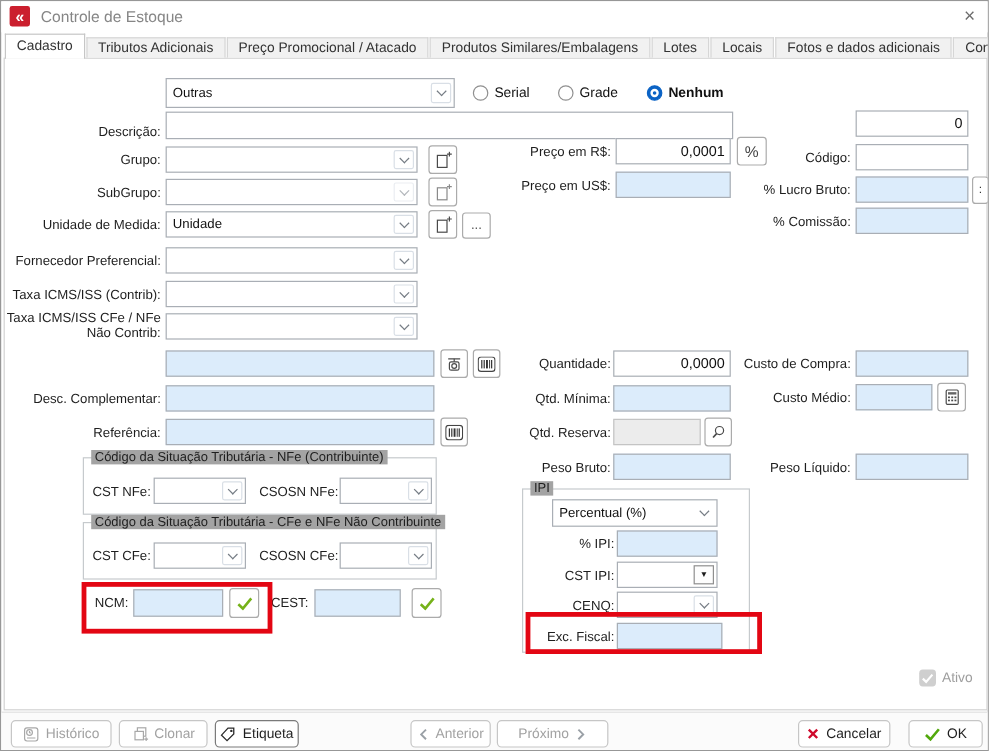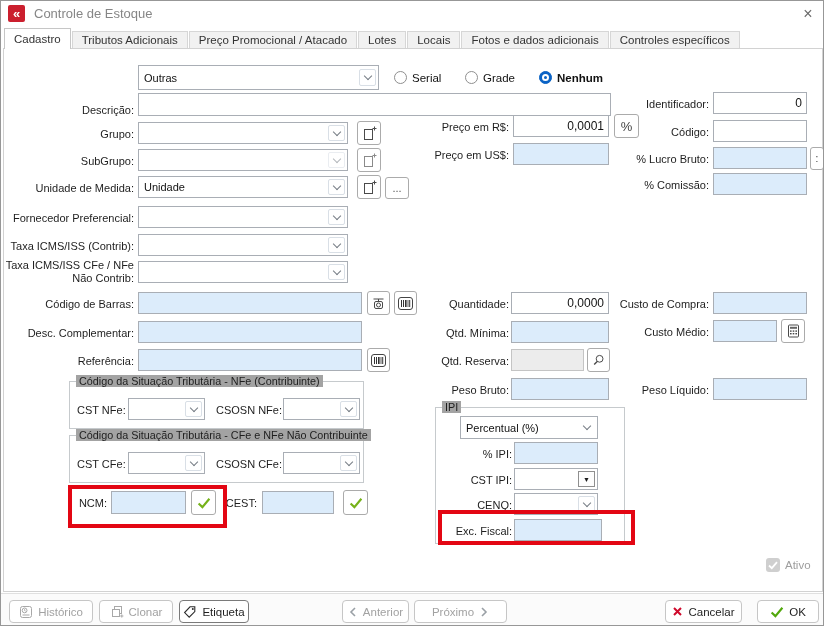--- a/index.html
+++ b/index.html
@@ -84,40 +84,40 @@
     <div class="wtitle">Controle de Estoque</div>
     <div class="closebtn">×</div>
   </div>
 
   <div class="page"></div>
 
   <div class="tabs">
     <div class="tab active">Cadastro</div>
     <div class="tab">Tributos Adicionais</div>
     <div class="tab">Preço Promocional / Atacado</div>
+    <div class="tab">Produtos Similares/Embalagens</div>
     <div class="tab">Lotes</div>
     <div class="tab">Locais</div>
     <div class="tab">Fotos e dados adicionais</div>
     <div class="tab">Controles específicos</div>
   </div>
 
   <div class="sel" style="left:137px;top:64px;width:241px;height:25px">
     <span>Outras</span>
     <span class="chev" style="top:3px;bottom:3px"></span>
   </div>
   <div class="radio" style="left:393px;top:70px"></div>
   <div class="rlabel" style="left:411px;top:70px">Serial</div>
   <div class="radio" style="left:464px;top:70px"></div>
   <div class="rlabel" style="left:482px;top:70px">Grade</div>
   <div class="radio on" style="left:538px;top:70px"></div>
   <div class="rlabel" style="left:556px;top:70px;font-weight:bold">Nenhum</div>
 
   <div class="lbl" style="left:4px;top:98px;width:129px">Descrição:</div>
   <div class="inp" style="left:137px;top:92px;width:473px;height:23px"></div>
-  <div class="lbl" style="left:600px;top:92px;width:108px">Identificador:</div>
   <div class="inp num" style="left:712px;top:91px;width:94px">0</div>
 
   <div class="lbl" style="left:4px;top:122px;width:129px">Grupo:</div>
   <div class="sel blue" style="left:137px;top:121px;width:210px">
     <span></span>
     <span class="chev"></span>
   </div>
   <div class="sqbtn" style="left:356px;top:120px;width:24px;height:24px">
     <svg width="15" height="15" viewBox="0 0 15 15">
         <rect x="2.5" y="3.5" width="8" height="10" fill="none" stroke="#4a4a4a"></rect>
@@ -182,21 +182,20 @@
 
   <div class="lbl2" style="left:4px;top:258px;width:129px">
     <div>Taxa ICMS/ISS CFe / NFe</div>
     <div>Não Contrib:</div>
   </div>
   <div class="sel blue" style="left:137px;top:260px;width:210px">
     <span></span>
     <span class="chev"></span>
   </div>
 
-  <div class="lbl" style="left:4px;top:292px;width:129px">Código de Barras:</div>
   <div class="inp blue" style="left:137px;top:291px;width:224px"></div>
   <div class="sqbtn" style="left:366px;top:290px;width:23px;height:24px">
     <svg width="15" height="15" viewBox="0 0 15 15">
         <path d="M2.5 3h10" stroke="#4a4a4a" fill="none"></path>
         <path d="M7.5 3v2.5" stroke="#4a4a4a"></path>
         <rect x="3.5" y="5.5" width="8" height="7" rx="1.5" fill="none" stroke="#4a4a4a"></rect>
         <circle cx="7.5" cy="9" r="2" fill="none" stroke="#4a4a4a"></circle>
       </svg>
   </div>
   <div class="sqbtn" style="left:393px;top:290px;width:23px;height:24px">

